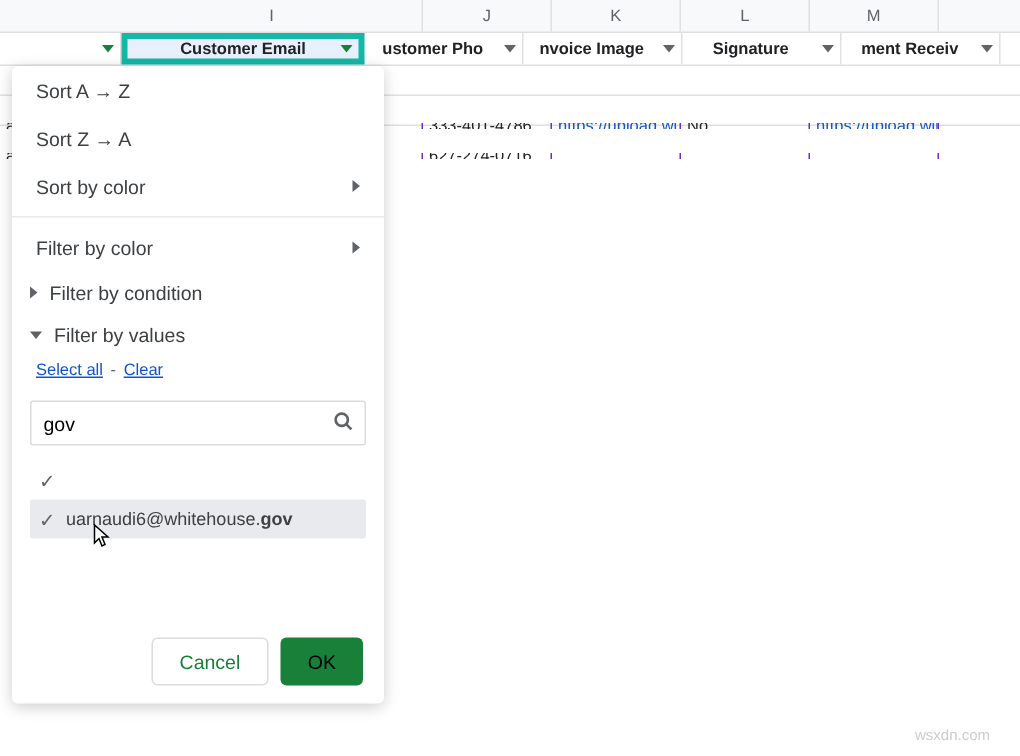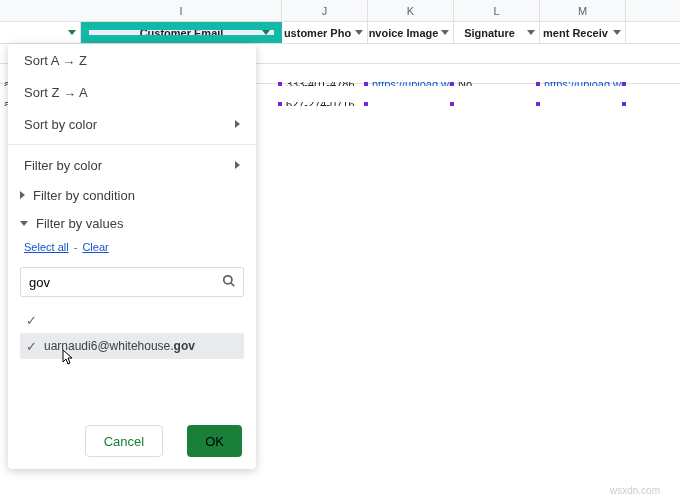--- a/index.html
+++ b/index.html
@@ -6,28 +6,28 @@
     body { width: 680px; height: 504px; background: #fff; position: relative; overflow: hidden; }
     
     .col-headers { display: flex; height: 22px; background: #f8f9fa; border-bottom: 1px solid #e0e0e0; }
     .col-header { display: flex; align-items: center; justify-content: center; font-size: 11px; color: #5f6368; border-right: 1px solid #e0e0e0; position: relative; }
     .ch-i { width: 201px; margin-left: 81px; }
     .ch-j, .ch-k, .ch-l, .ch-m { width: 86px; }
     
     .field-headers { display: flex; height: 22px; background: #fff; border-bottom: 1px solid #e0e0e0; }
     .field-header { display: flex; align-items: center; justify-content: center; font-size: 11px; font-weight: bold; color: #202124; border-right: 1px solid #e0e0e0; position: relative; overflow: hidden; white-space: nowrap; }
     .fh-left { width: 81px; justify-content: flex-end; padding-right: 4px; }
-    .fh-i { width: 201px; background: #e8f0fe; border: 8px solid #14b8a6; }
-    .fh-j, .fh-k, .fh-l, .fh-m { width: 86px; padding-right: 14px; }
+    .fh-i { width: 162px; background: #e8f0fe; border: 4px solid #14b8a6; }
+    .fh-j, .fh-k, .fh-l, .fh-m { width: 106px; padding-right: 14px; }
     
     .filter-icon { position: absolute; right: 4px; width: 0; height: 0; border-left: 4px solid transparent; border-right: 4px solid transparent; border-top: 5px solid #188038; }
     .filter-icon.grey { border-top-color: #5f6368; }
     
     .data-row { display: flex; height: 20px; border-bottom: 1px solid #e0e0e0; }
-    .cell { font-size: 11px; color: #202124; border-right: 4px solid #6d28d9; padding: 2px 4px; overflow: hidden; white-space: nowrap; display: flex; align-items: center; margin-top: 38px; }
+    .cell { font-size: 11px; color: #202124; border-right: 1px solid #6d28d9; padding: 2px 4px; overflow: hidden; white-space: nowrap; display: flex; align-items: center; margin-top: 38px; }
     .cell-left { width: 81px; }
     .cell-i { width: 201px; }
     .cell-j, .cell-k, .cell-l, .cell-m { width: 86px; }
     .cell-link { color: #1155cc; text-decoration: underline; }
     
     .filter-dropdown { position: absolute; left: 8px; top: 44px; width: 248px; background: #fff; box-shadow: 0 2px 10px rgba(0,0,0,0.2); border-radius: 4px; padding-bottom: 12px; }
     .menu-item { display: flex; align-items: center; justify-content: space-between; height: 32px; padding: 0 16px; font-size: 13px; color: #3c4043; cursor: pointer; }
     .arrow-r { width: 0; height: 0; border-top: 4px solid transparent; border-bottom: 4px solid transparent; border-left: 5px solid #5f6368; }
     .divider { height: 1px; background: #e8eaed; margin: 4px 0; }
     .collapse-item { display: flex; align-items: center; height: 28px; padding: 0 12px; font-size: 13px; color: #3c4043; }
@@ -43,21 +43,21 @@
     .search-input { width: 100%; height: 30px; border: 1px solid #dadce0; border-radius: 2px; padding: 0 30px 0 8px; font-size: 13px; outline: none; }
     .search-icon { position: absolute; right: 8px; top: 7px; color: #5f6368; font-size: 13px; font-weight: bold; }
     
     .values-list { padding: 0 12px; min-height: 110px; }
     .value-item { display: flex; align-items: center; height: 26px; padding: 0 6px; font-size: 12px; color: #3c4043; cursor: pointer; border-radius: 2px; }
     .value-item.selected { background: #e8eaed; }
     .check { width: 18px; color: #5f6368; font-size: 13px; }
     .value-text { flex: 1; }
     .value-text b { font-weight: bold; }
     
-    .actions { display: flex; justify-content: flex-end; gap: 24px; padding: 8px 14px 0; }
+    .actions { display: flex; justify-content: flex-end; gap: 8px; padding: 8px 14px 0; }
     .btn { height: 32px; padding: 0 18px; font-size: 13px; border-radius: 4px; cursor: pointer; border: none; }
     .btn-cancel { background: #fff; border: 1px solid #dadce0; color: #188038; }
     .btn-ok { background: #188038; color: #000000; font-weight: 500; }
     
     .watermark { position: absolute; bottom: 8px; right: 20px; font-size: 10px; color: #ccc; }
     .cursor-pointer { position: absolute; left: 60px; top: 349px; font-size: 14px; pointer-events: none; }
   </style>
 </head>
 <body>
 

